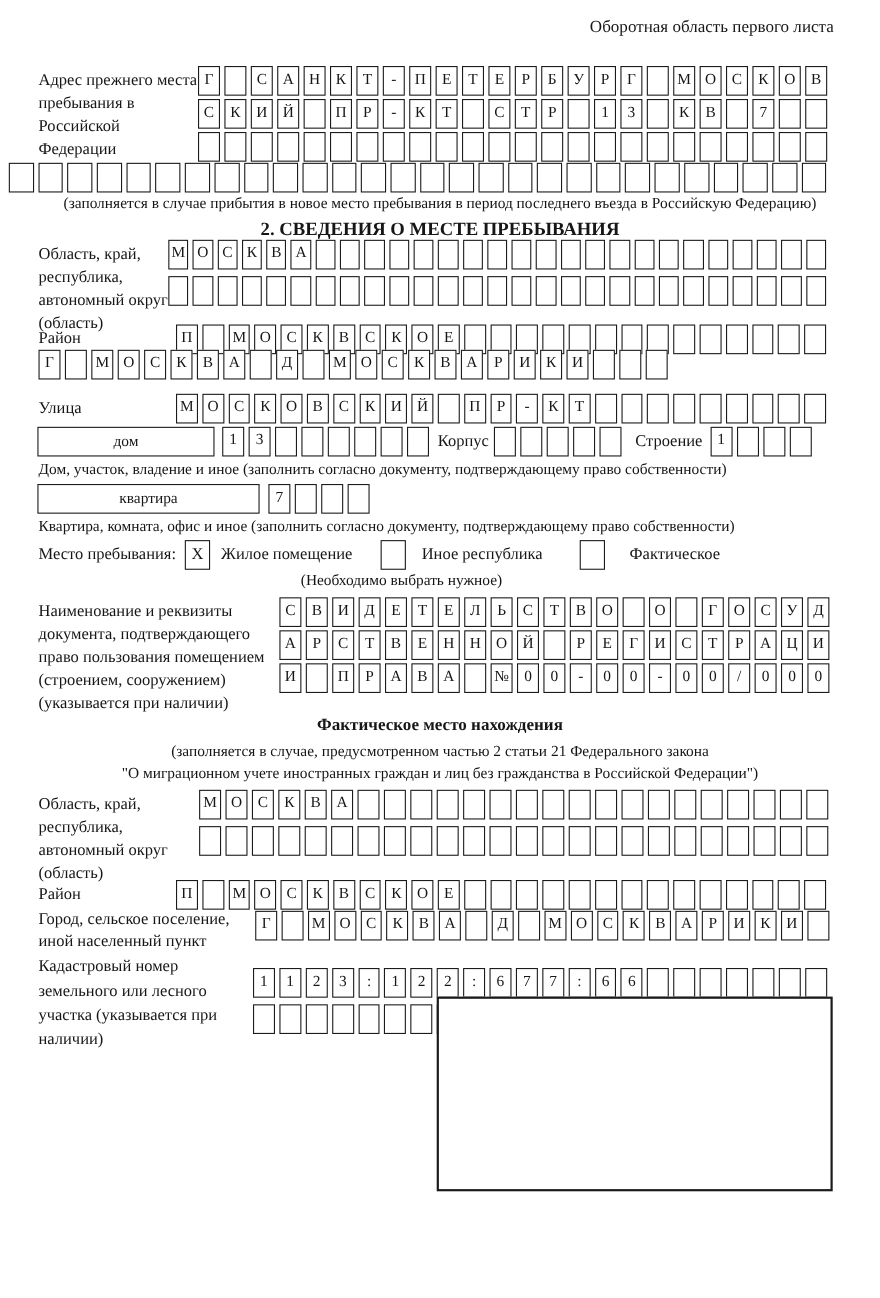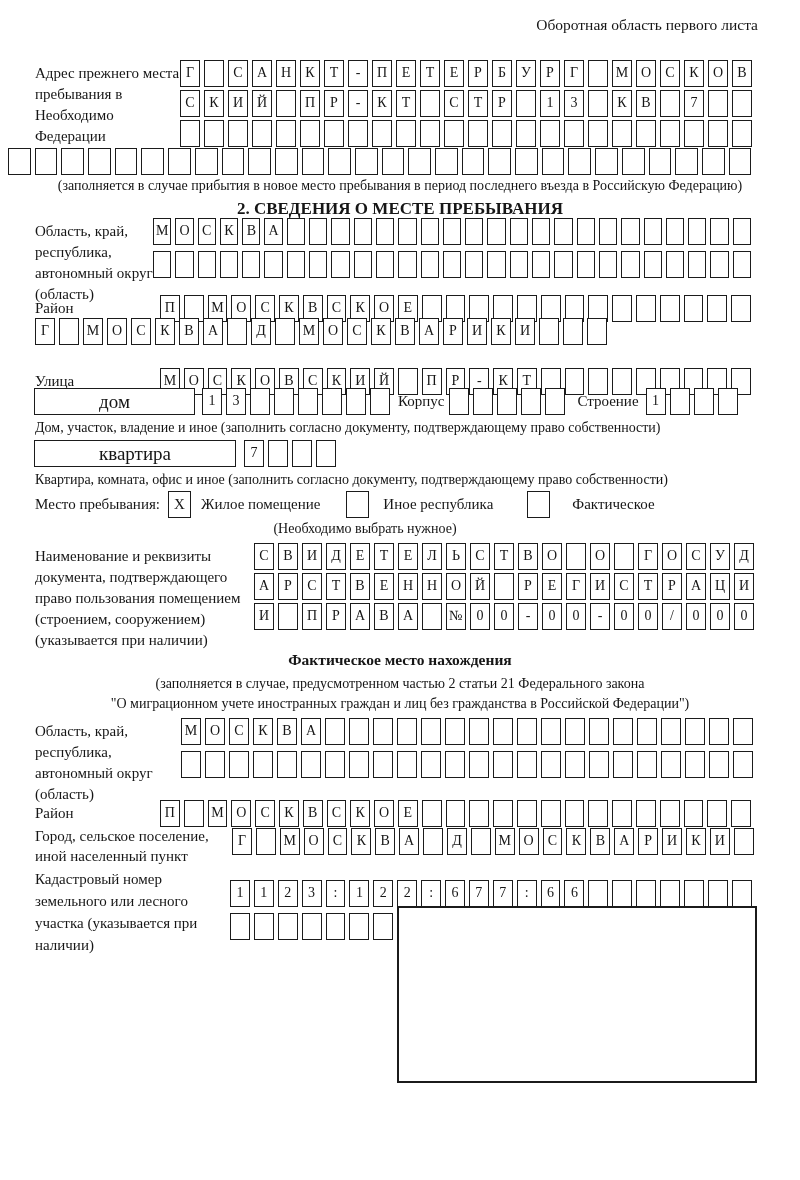--- a/index.html
+++ b/index.html
@@ -21,21 +21,21 @@
   .w27 .cell{width:18.3px;}
   .w28 .cell{width:22.7px;}
   .w25 .cell{width:19.8px;}
   .w22 .cell{width:19.9px;}
   .note{font-size:14px;color:#141414;}
   .center{position:absolute;left:0;width:100%;text-align:center;}
   .h2{font-weight:bold;font-size:17px;}
   .h3{font-weight:bold;font-size:15.5px;}
   .wbox{
     box-sizing:border-box;height:27px;border:1.8px solid #1b1b1b;display:flex;
-    align-items:center;justify-content:center;font-size:19px;flex:none;background:#fff;
+    align-items:center;justify-content:center;font-size:14px;flex:none;background:#fff;
   }
   .hrow{display:flex;align-items:flex-start;}
   .inl-lbl{font-size:15px;line-height:27px;flex:none;}
   .stay{display:flex;align-items:center;font-size:15px;}
   .chk{
     box-sizing:border-box;flex:none;width:23px;height:27px;border:1.8px solid #1b1b1b;
     text-align:center;line-height:24px;font-size:15px;background:#fff;
   }
   .markbox{
     position:absolute;box-sizing:border-box;border:2px solid #1b1b1b;background:#fff;
@@ -43,21 +43,21 @@
   .markcap{position:absolute;font-size:15px;line-height:21px;text-align:center;}
 </style>
 </head>
 <body>
 
 <div class="page">
 
   <div class="hdr">Оборотная область первого листа</div>
 
   <div class="blk" style="top:60px;">
-    <div class="lbl" style="width:145px;">Адрес прежнего места пребывания в Необходимо Федерации</div>
+    <div class="lbl" style="width:145px;">Адрес прежнего места пребывания в Российской Федерации</div>
     <div class="rows">
       <div class="boxes w24">
           <span class="cell">Г</span>
           <span class="cell"></span>
           <span class="cell">С</span>
           <span class="cell">А</span>
           <span class="cell">Н</span>
           <span class="cell">К</span>
           <span class="cell">Т</span>
           <span class="cell">-</span>
@@ -283,21 +283,21 @@
         <span class="cell">Р</span>
         <span class="cell">И</span>
         <span class="cell">К</span>
         <span class="cell">И</span>
         <span class="cell"></span>
         <span class="cell"></span>
         <span class="cell"></span>
       </div>
   </div>
 
-  <div class="blk" style="top:368px;">
+  <div class="blk" style="top:358px;">
     <div class="lbl" style="width:125px;">Улица</div>
     <div class="boxes w25">
         <span class="cell">М</span>
         <span class="cell">О</span>
         <span class="cell">С</span>
         <span class="cell">К</span>
         <span class="cell">О</span>
         <span class="cell">В</span>
         <span class="cell">С</span>
         <span class="cell">К</span>

